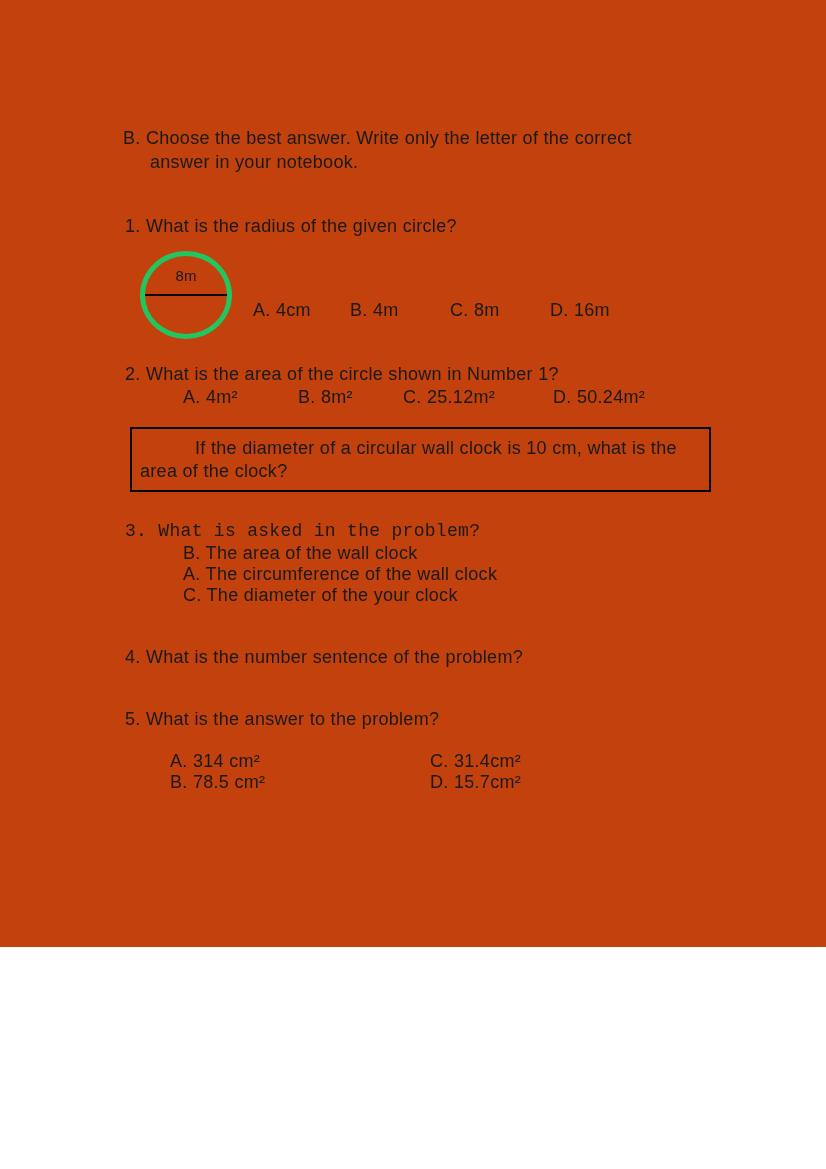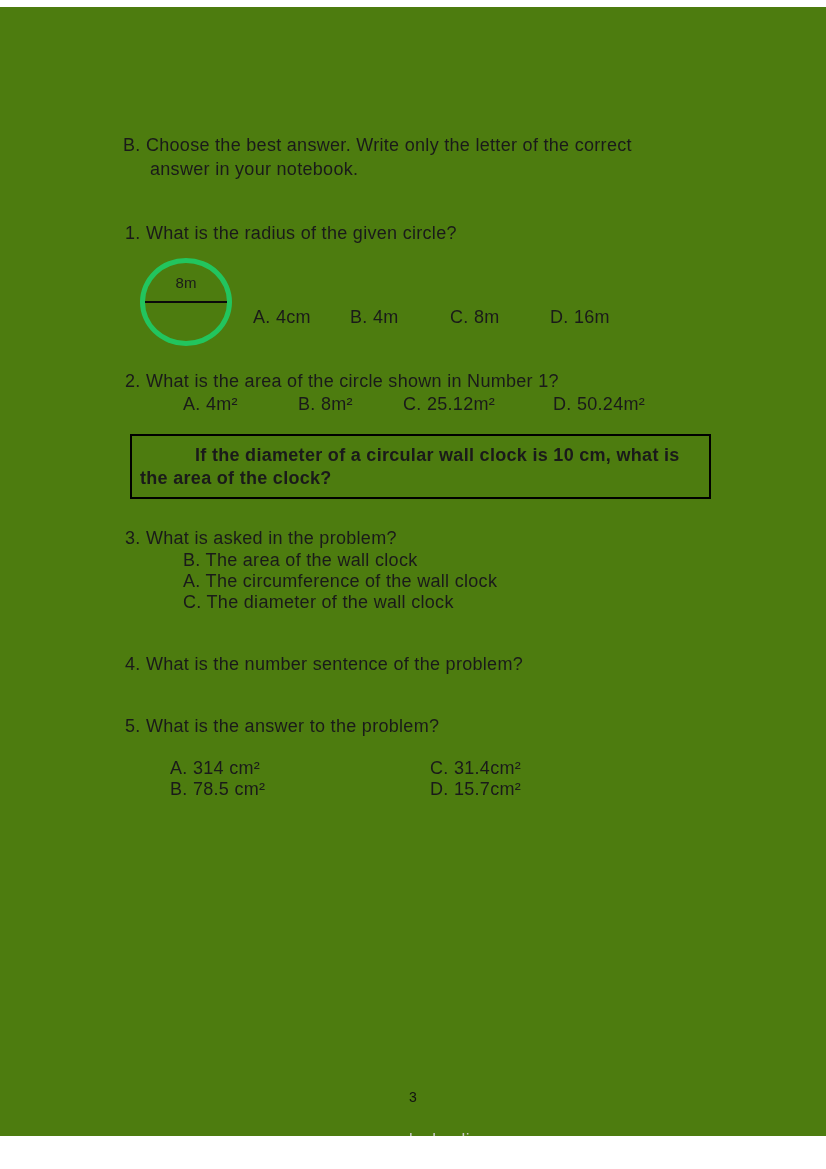--- a/index.html
+++ b/index.html
@@ -1,32 +1,32 @@
 <!DOCTYPE html>
 <html><head>
 <meta charset="utf-8">
 <style>
   html,body{margin:0;padding:0;}
   body{
     width:826px;height:1169px;background:#ffffff;
     font-family:"Liberation Sans", sans-serif;
     color:#1a1a1a;
   }
-  .page{position:relative;width:826px;height:1129px;overflow:hidden;background:#4d7c0f;margin-top:7px;}
+  .page{position:relative;width:826px;height:947px;overflow:hidden;background:#c2410c;}
   .txt{font-size:18px;letter-spacing:0.3px;}
 
   .instruction{
     position:absolute;left:123px;top:126px;width:545px;
     padding-left:27px;text-indent:-27px;line-height:24px;
   }
 
   .question-line{position:absolute;line-height:21px;white-space:nowrap;}
   .q1-line{left:125px;top:216px;}
   .q2-line{left:125px;top:364px;}
-  .q3-line{left:125px;top:521px;}
+  .q3-line{left:125px;top:521px;font-family:Liberation Mono, monospace;}
   .q4-line{left:125px;top:647px;}
   .q5-line{left:125px;top:709px;}
 
   
   .circle-figure{
     position:absolute;left:140px;top:251px;width:92px;height:88px;
     box-sizing:border-box;border:5px solid #22c55e;border-radius:50%;
   }
   .diameter-line{
     position:absolute;left:0px;right:0px;top:49%;height:2px;background:#0a0a0a;
@@ -45,21 +45,21 @@
   .q3-opts{position:absolute;left:183px;top:543px;line-height:21px;}
 
   .two-col{position:absolute;display:grid;line-height:21px;}
   .q4-opts{left:175px;top:668px;grid-template-columns:277px auto;}
   .q5-opts{left:170px;top:751px;grid-template-columns:260px auto;}
 
   .problem-box{
     position:absolute;left:130px;top:427px;width:561px;height:45px;
     border:2px solid #000;padding:8px;
   }
-  .problem-box p{margin:0;text-indent:55px;line-height:23px;font-weight:bold;}
+  .problem-box p{margin:0;text-indent:55px;line-height:23px;}
 
   .page-number{
     position:absolute;left:0;right:0;top:1082px;text-align:center;
     font-size:14px;color:#111;
   }
   .watermark{
     position:absolute;left:0;right:0;top:1123px;text-align:center;
     font-size:17px;letter-spacing:0.5px;color:#c9c9c9;
   }
 </style>
@@ -95,21 +95,21 @@
 
   <div class="problem-box txt">
     <p>If the diameter of a circular wall clock is 10 cm, what is the area of the clock?</p>
   </div>
 
   <div class="question-line q3-line txt"><span>3.</span> <span>What is asked in the problem?</span></div>
 
   <div class="q3-opts txt">
     <div>B. The area of the wall clock</div>
     <div>A. The circumference of the wall clock</div>
-    <div>C. The diameter of the wall clock</div>
+    <div>C. The diameter of the your clock</div>
   </div>
 
   <div class="question-line q4-line txt"><span>4.</span> <span>What is the number sentence of the problem?</span></div>
 
 
   <div class="question-line q5-line txt"><span>5.</span> <span>What is the answer to the problem?</span></div>
 
   <div class="two-col q5-opts txt">
     <span>A. 314 cm²</span>
     <span>C. 31.4cm²</span>

